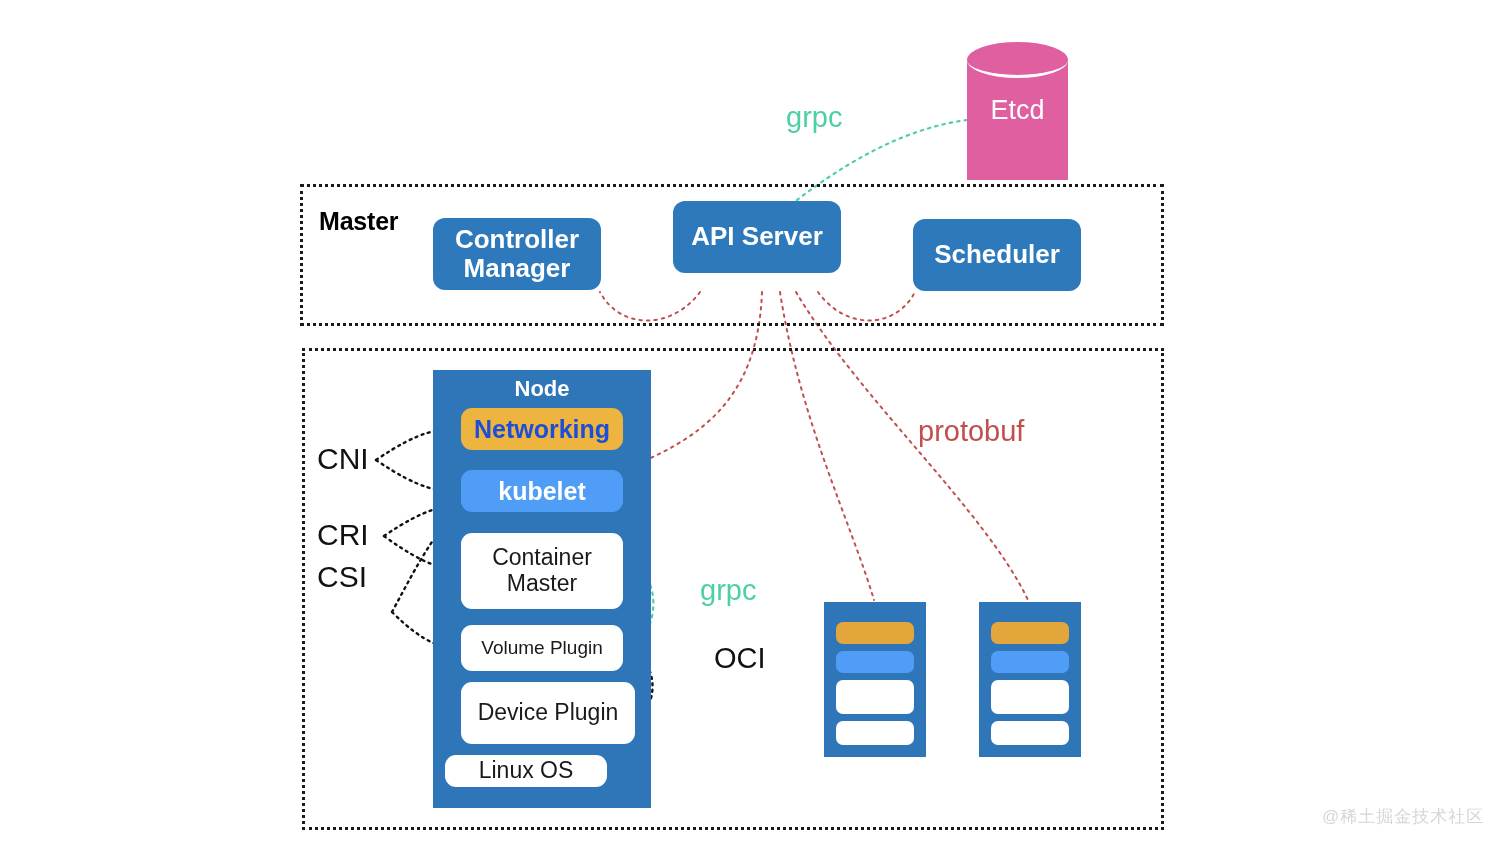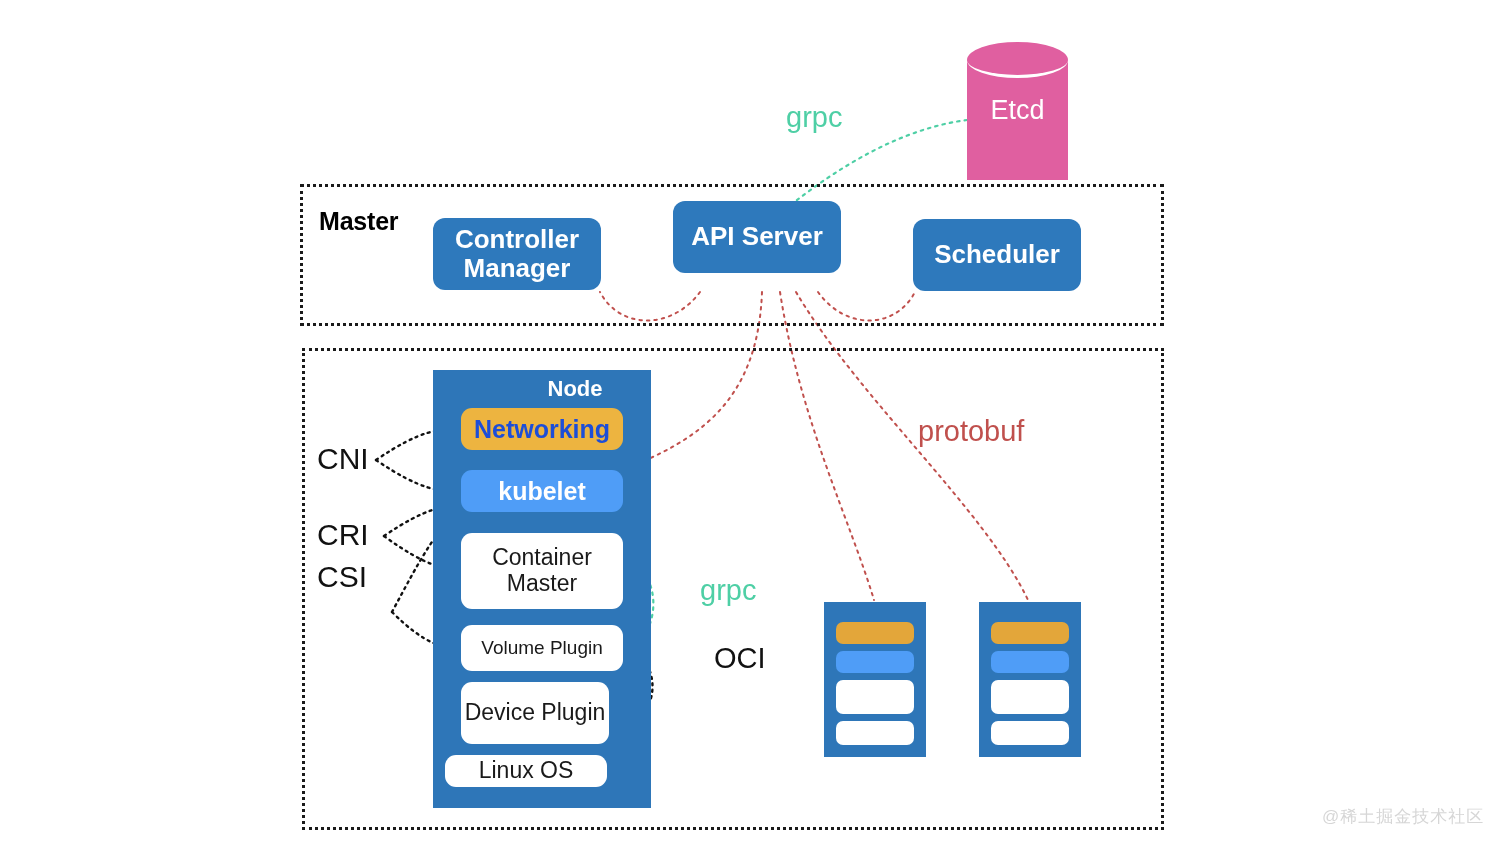--- a/index.html
+++ b/index.html
@@ -186,39 +186,39 @@
     <span>Scheduler</span>
   </div>
 
   <div class="abs group-box" style="left:302px; top:348px; width:862px; height:482px;"></div>
 
   <div class="abs iface-label" style="left:317px; top:442px;">CNI</div>
   <div class="abs iface-label" style="left:317px; top:518px;">CRI</div>
   <div class="abs iface-label" style="left:317px; top:560px;">CSI</div>
 
   <div class="abs node-col" style="left:433px; top:370px; width:218px; height:438px;">
-    <div class="node-title" style="position:absolute; left:0; top:6px;padding-left:33px;">Node</div>
+    <div class="node-title" style="position:absolute; left:0; top:6px;">Node</div>
 
     <div class="abs node-item orange center-text" style="left:28px; top:38px; width:162px; height:42px;">
       <span>Networking</span>
     </div>
 
     <div class="abs node-item blue center-text" style="left:28px; top:100px; width:162px; height:42px;">
       <span>kubelet</span>
     </div>
 
     <div class="abs node-item white center-text" style="left:28px; top:163px; width:162px; height:76px;">
       <span>Container Master</span>
     </div>
 
     <div class="abs node-item white small center-text" style="left:28px; top:255px; width:162px; height:46px;">
       <span>Volume Plugin</span>
     </div>
 
-    <div class="abs node-item white center-text" style="left:28px; top:312px; width:148px; height:62px;">
+    <div class="abs node-item white center-text" style="left:28px; top:312px; width:174px; height:62px;">
       <span>Device Plugin</span>
     </div>
 
     <div class="abs node-item white center-text" style="left:12px; top:385px; width:162px; height:32px;">
       <span>Linux OS</span>
     </div>
   </div>
 
   <div class="abs proto-label proto-protobuf" style="left:918px; top:415px;">protobuf</div>
 

